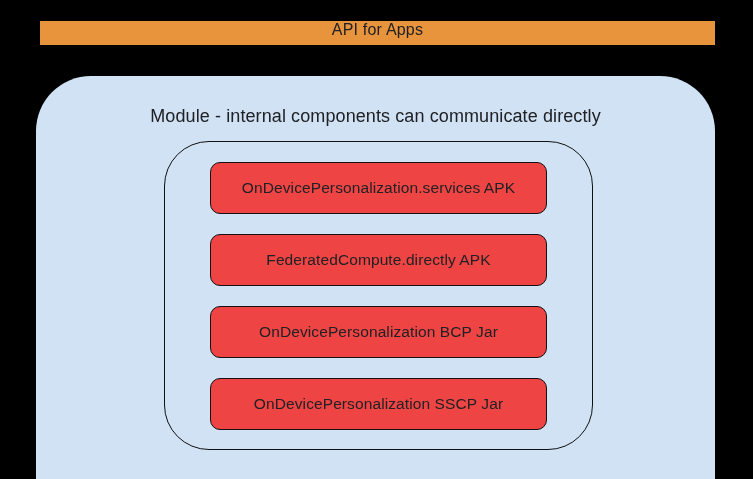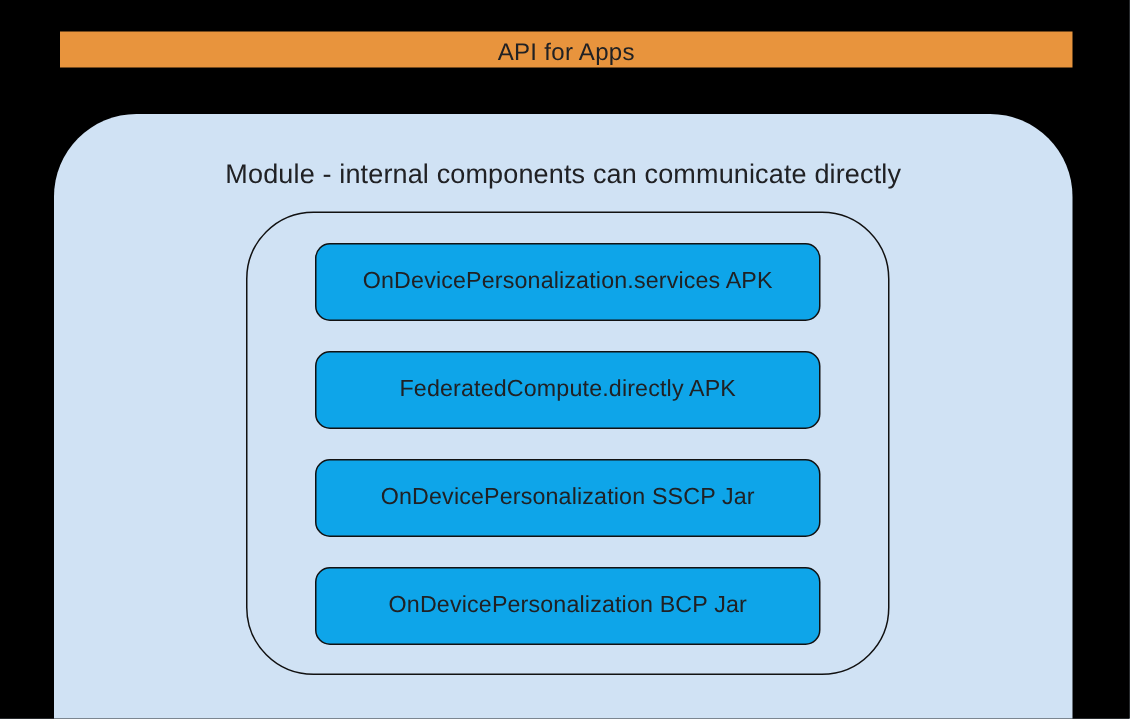--- a/index.html
+++ b/index.html
@@ -21,21 +21,21 @@
 
   
   .api-banner {
     position: absolute;
     left: 40px;
     top: 21px;
     width: 675px;
     height: 24px;
     background: #e8943d;
     display: flex;
-    align-items: flex-end;
+    align-items: flex-start;
     justify-content: center;
     font-size: 16px;
     color: #202124;
     letter-spacing: 0.2px;
   }
 
   
   .module-container {
     position: absolute;
     left: 36px;
@@ -74,21 +74,21 @@
     justify-content: center;
     gap: 20px;
   }
 
   
   .component-box {
     width: 337px;
     height: 52px;
     border: 1.5px solid #111111;
     border-radius: 10px;
-    background: #0ea5e9;
+    background: #ef4444;
     display: flex;
     align-items: center;
     justify-content: center;
     font-size: 15.5px;
     color: #202124;
     letter-spacing: 0.1px;
     flex: 0 0 auto;
   }
 </style>
 </head>
@@ -103,20 +103,20 @@
   <div class="module-container">
 
     <div class="module-title">Module - internal components can communicate directly</div>
 
     <div class="inner-boundary">
 
       <div class="component-box">OnDevicePersonalization.services APK</div>
 
       <div class="component-box">FederatedCompute.directly APK</div>
 
+      <div class="component-box">OnDevicePersonalization BCP Jar</div>
+
       <div class="component-box">OnDevicePersonalization SSCP Jar</div>
-
-      <div class="component-box">OnDevicePersonalization BCP Jar</div>
 
     </div>
   </div>
 
 </div>
 
 </body></html>

